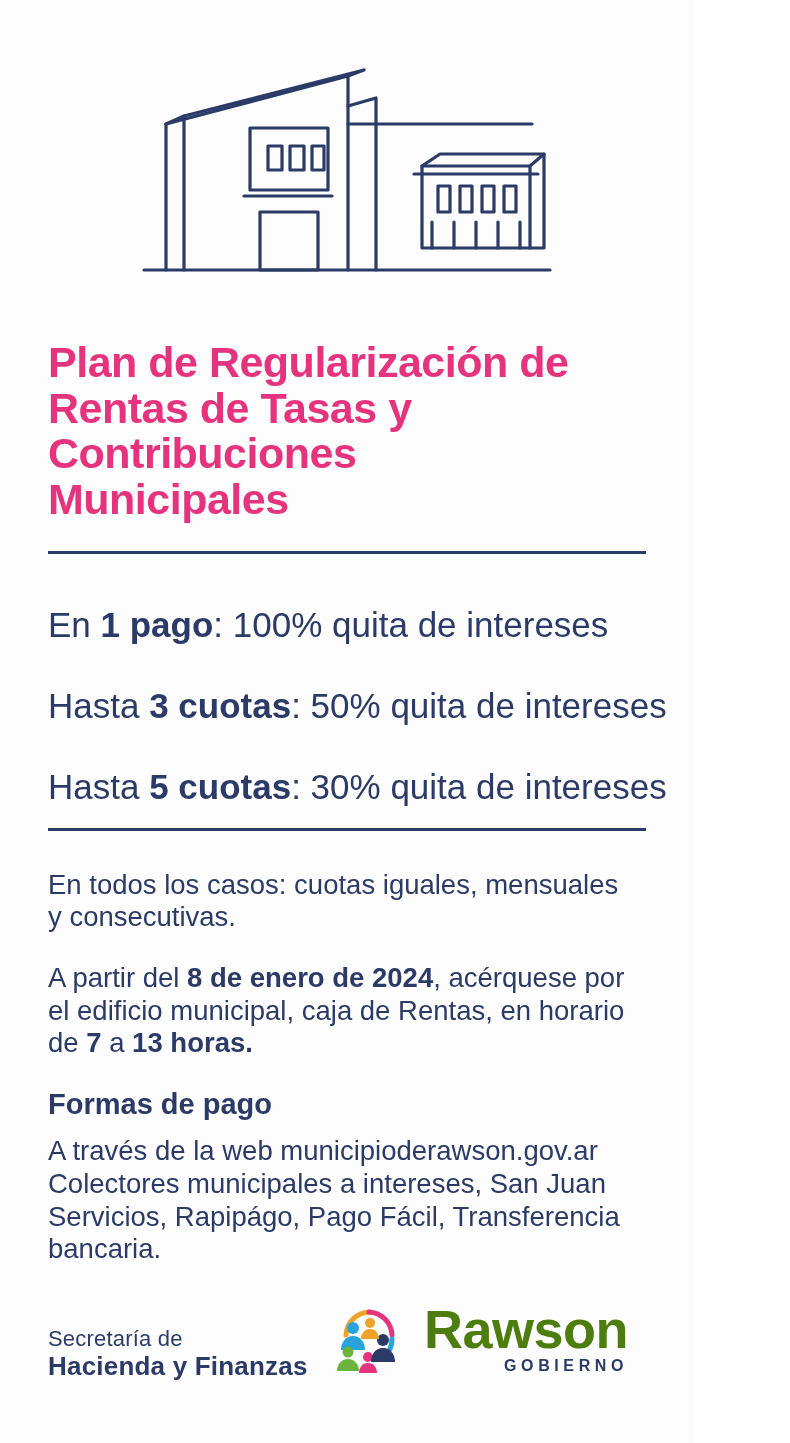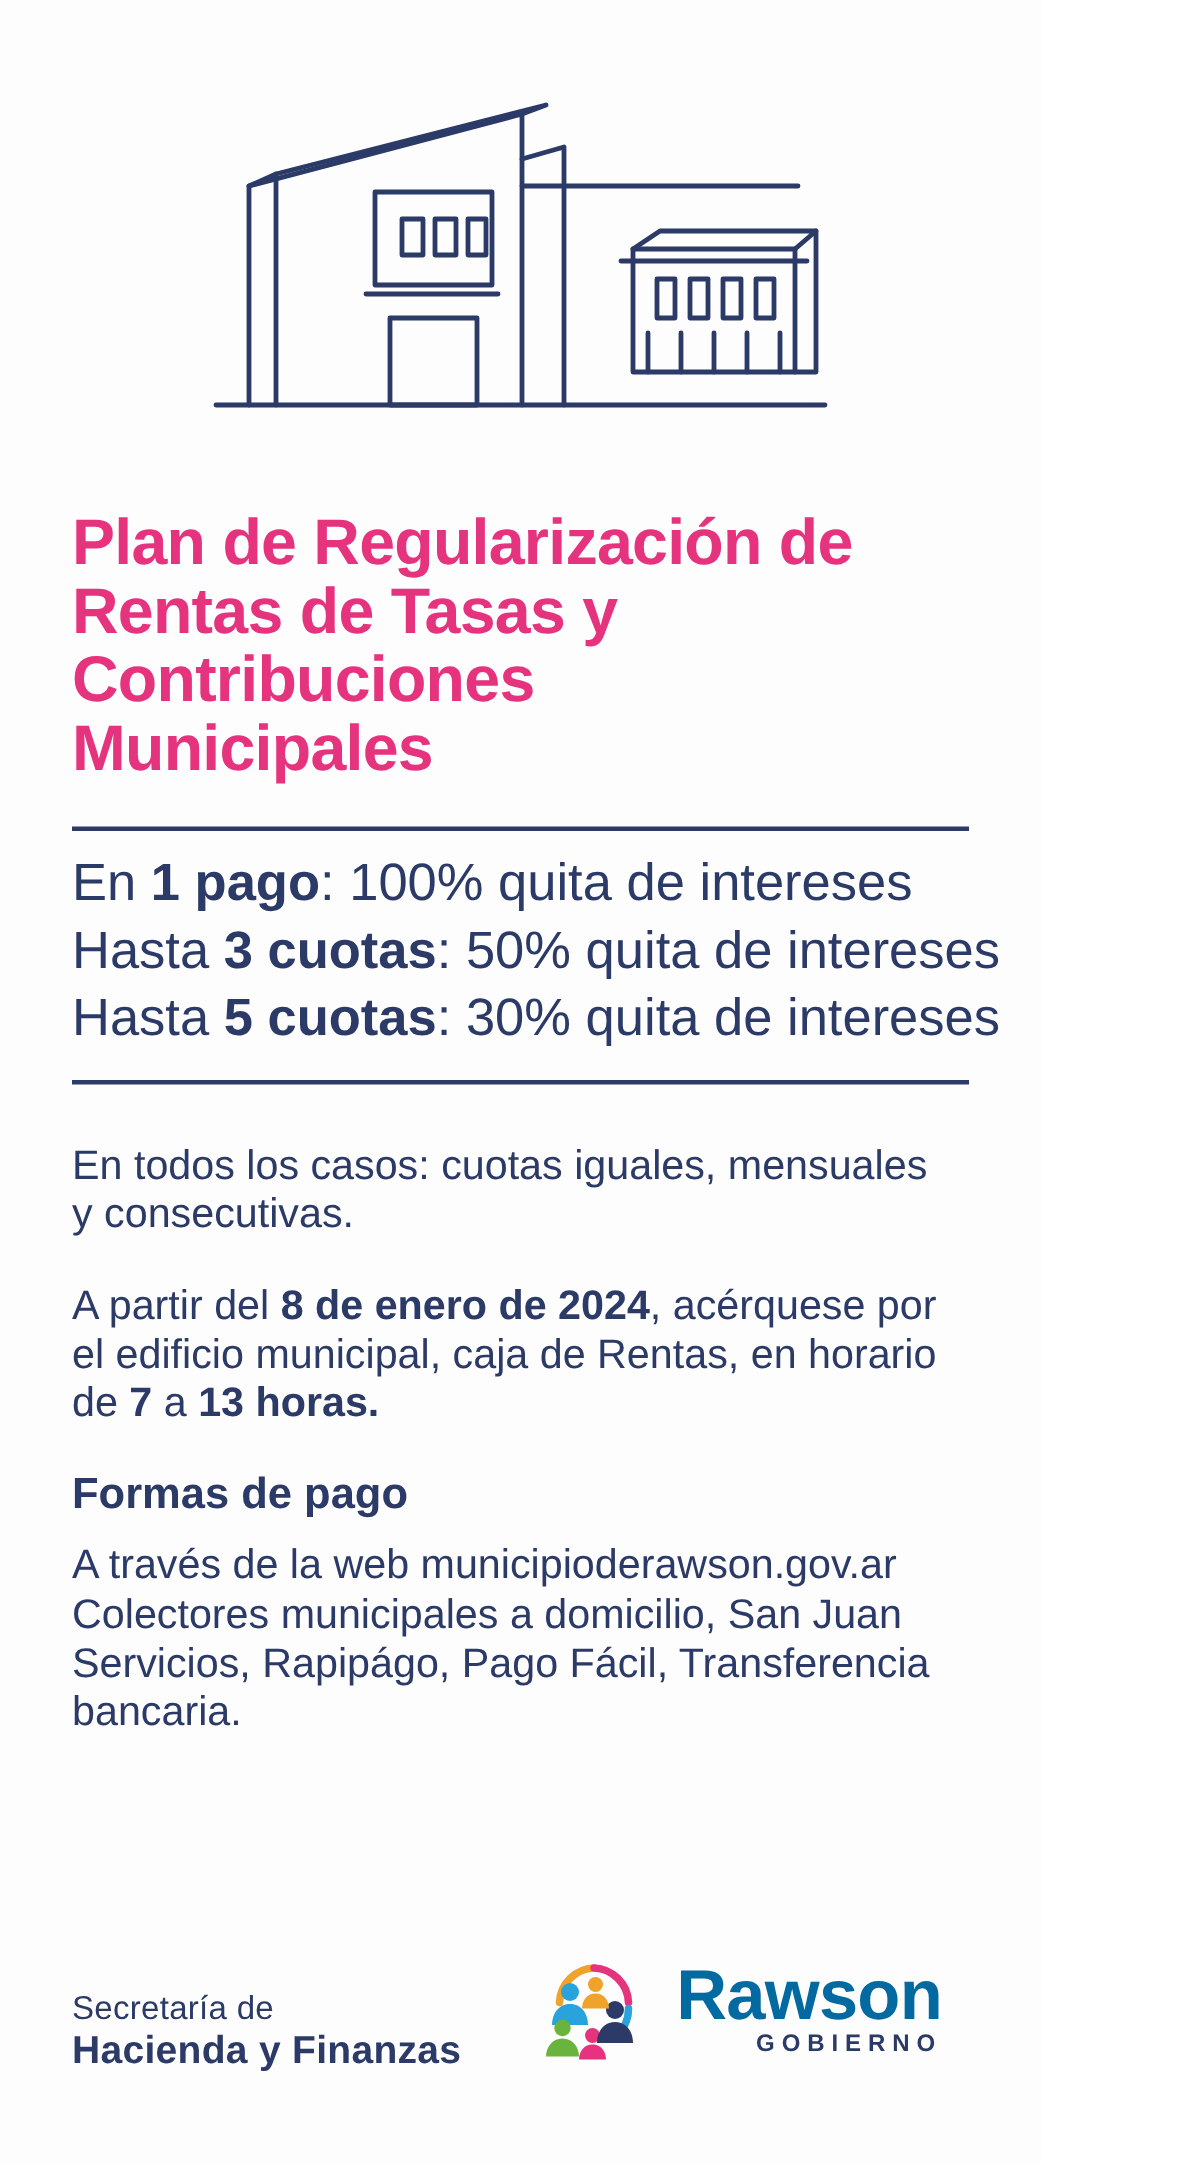--- a/index.html
+++ b/index.html
@@ -58,20 +58,21 @@
 
   
   .discounts {
     padding-top: 12px;
   }
   .discount-line {
     font-size: 35px;
     line-height: 1.29;
     color: #2b3a67;
     white-space: nowrap;
+    margin-top: 36px;
   }
   .discount-line b {
     font-weight: bold;
   }
 
   
   .body-block {
     margin-top: 38px;
   }
   .para {
@@ -121,23 +122,23 @@
   .brand-mark {
     width: 86px;
     height: 86px;
     position: relative;
     flex: none;
   }
   .brand-text {
     line-height: 1;
   }
   .brand-text .rawson {
-    font-size: 47px;
-    font-weight: bold;
-    color: #0369a1;
+    font-size: 54px;
+    font-weight: bold;
+    color: #4d7c0f;
     letter-spacing: -0.5px;
     display: block;
   }
   .brand-text .gobierno {
     font-size: 16px;
     font-weight: bold;
     color: #2b3a67;
     letter-spacing: 4.6px;
     display: block;
     text-align: right;
@@ -213,21 +214,21 @@
     </p>
 
     <p class="para">
       <span>A partir del </span><b>8 de enero de 2024</b><span>, acérquese por el edificio municipal, caja de Rentas, en horario de </span><b>7</b><span> a </span><b>13 horas.</b>
     </p>
 
     <h2 class="subhead">Formas de pago</h2>
 
     <p class="para">
       <span>A través de la web municipioderawson.gov.ar</span><br>
-      <span>Colectores municipales a domicilio, San Juan</span><br>
+      <span>Colectores municipales a intereses, San Juan</span><br>
       <span>Servicios, Rapipágo, Pago Fácil, Transferencia</span><br>
       <span>bancaria.</span>
     </p>
   </div>
 
   <div class="footer">
 
     <div class="secretaria">
       <div class="l1">Secretaría de</div>
       <div class="l2">Hacienda y Finanzas</div>

